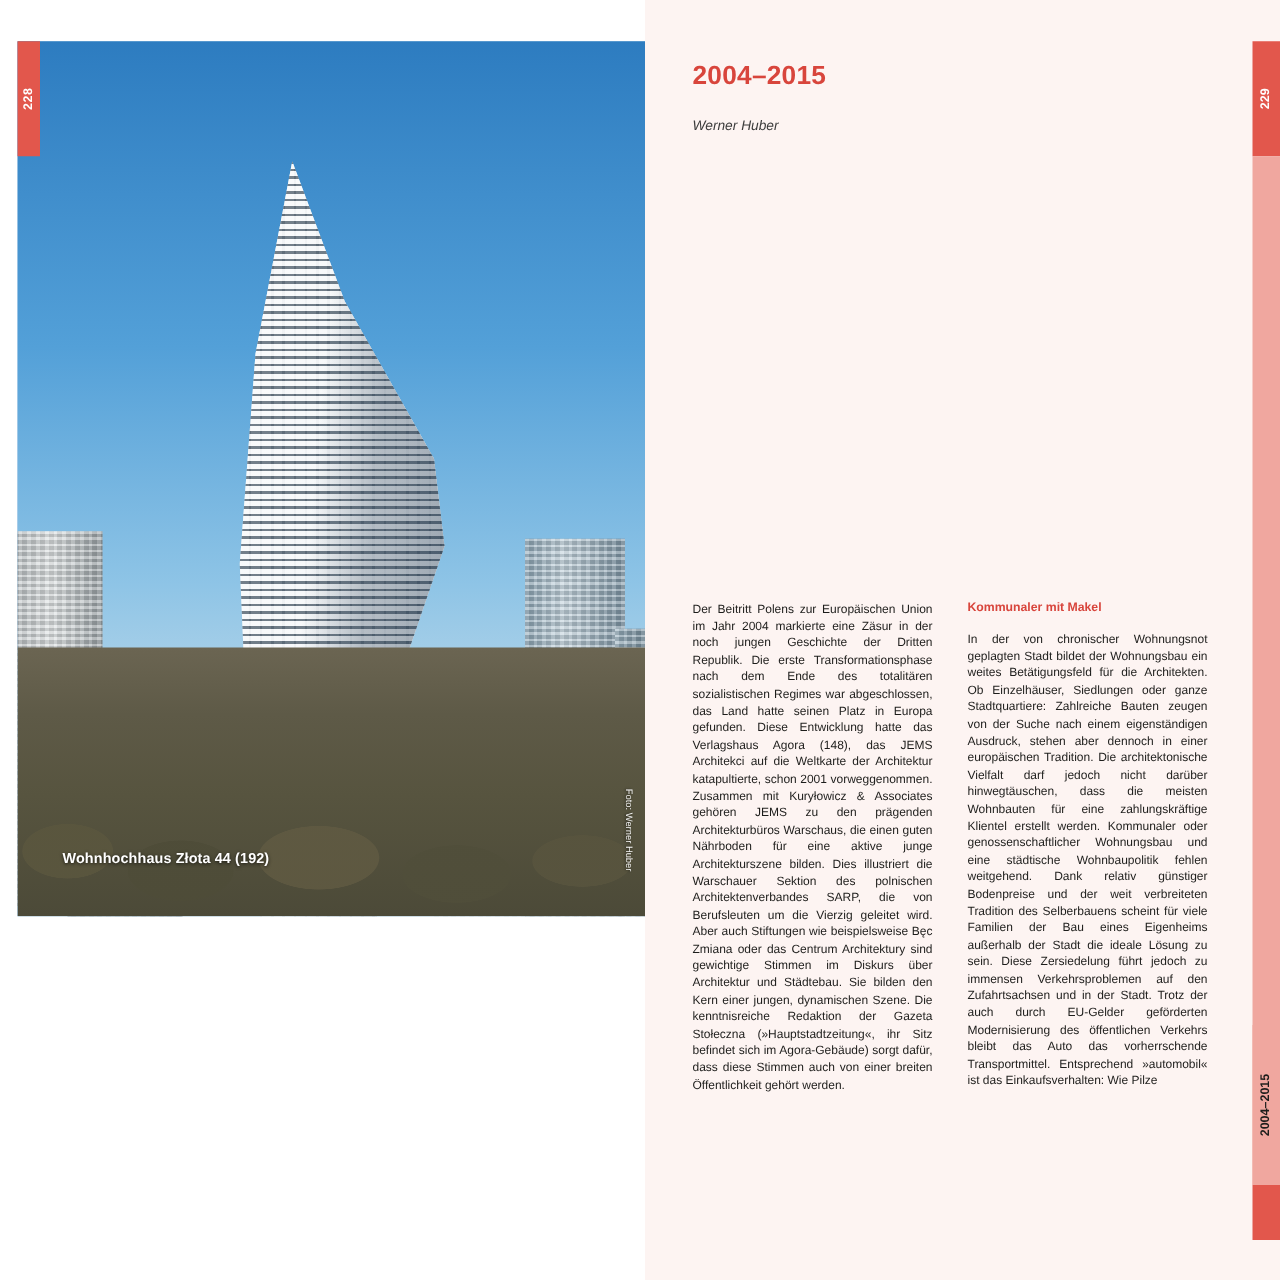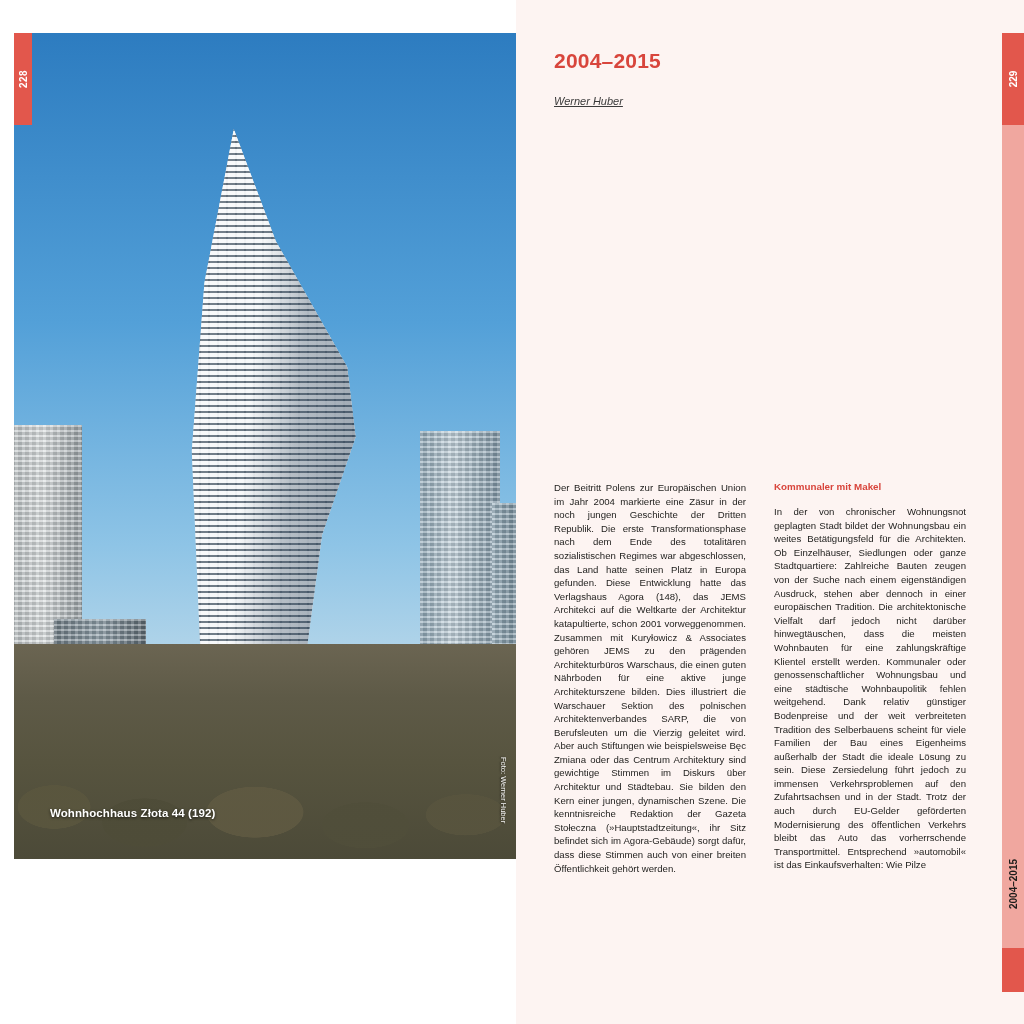--- a/index.html
+++ b/index.html
@@ -19,21 +19,21 @@
     height: 1024px;
     background: #ffffff;
   }
 
   
   .left-page {
     position: absolute;
     left: 14px;
     top: 33px;
     width: 502px;
-    height: 826px;
+    height: 700px;
     overflow: hidden;
     background: #6aa6d8;
   }
   
   .sky {
     position: absolute;
     inset: 0;
     background: linear-gradient(to bottom, #2d7cc0 0%, #53a0d8 35%, #8ec4e6 62%, #b9d8ea 78%, #cfe0e8 88%, #b9c7c8 100%);
   }
   
@@ -219,21 +219,20 @@
   .chapter-title {
     font: 700 19px "Liberation Sans", sans-serif;
     color: #d8453c;
     letter-spacing: .1px;
     margin: 4px 0 0 0;
   }
   .chapter-author {
     font: italic 400 11px "Liberation Sans", sans-serif;
     color: #3b3b3b;
     margin: 22px 0 0 0;
-    text-decoration: underline;
   }
 
   .columns {
     position: absolute;
     left: 0;
     top: 448px;
     width: 412px;
     display: flex;
     gap: 28px;
   }

